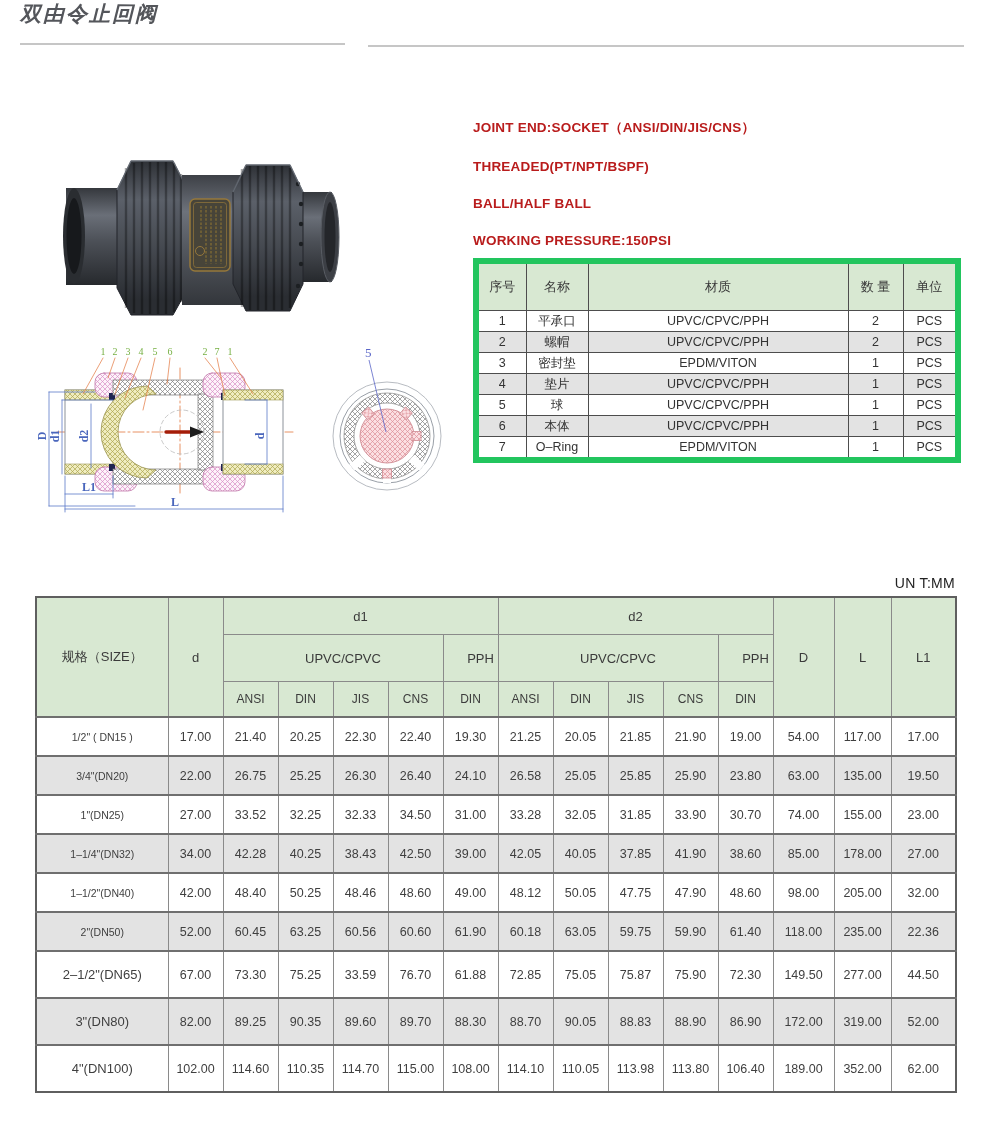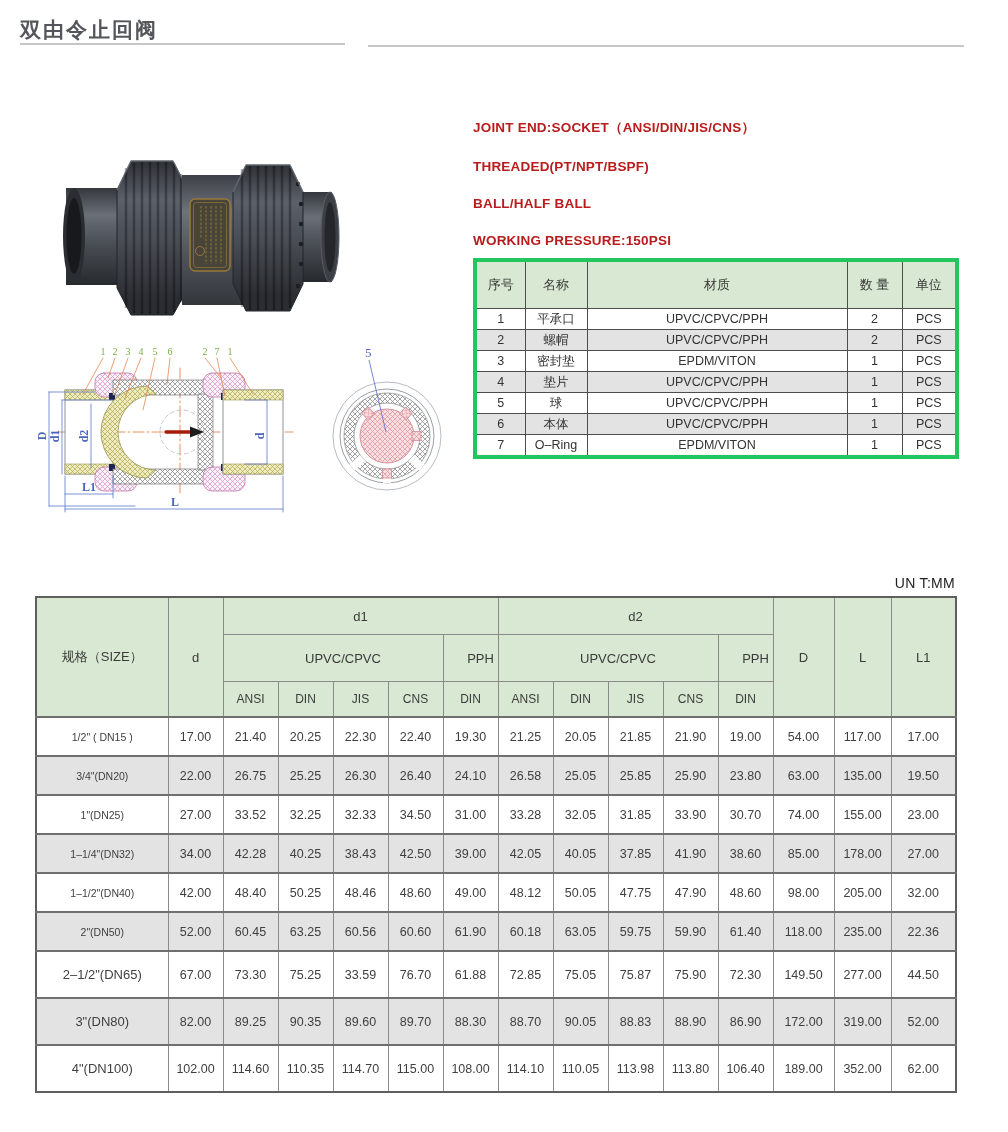--- a/index.html
+++ b/index.html
@@ -1,36 +1,36 @@
 <!DOCTYPE html>
 <html><head>
 <meta charset="utf-8">
 <style>
   html,body{margin:0;padding:0;background:#fff;}
   body{font-family:"Liberation Sans",sans-serif;color:#3b3b3b;}
   .page{position:relative;width:1008px;height:1132px;background:#fff;overflow:hidden;}
 
   
-  .title-cn{position:absolute;left:20px;top:16px;font-size:21px;font-weight:bold;color:#54565b;letter-spacing:2px;}
+  .title-cn{position:absolute;left:20px;top:0;font-size:21px;font-weight:bold;color:#54565b;letter-spacing:2px;font-style:italic;}
   .title-en{position:absolute;left:369px;top:11px;font-size:22px;color:#36a495;letter-spacing:.4px;white-space:nowrap;}
   .rule{position:absolute;height:2px;background:#c6c6c6;}
   .rule-cn{left:20px;top:43px;width:325px;}
   .rule-en{left:368px;top:45px;width:596px;}
 
   
   .specs{position:absolute;left:473px;top:119px;display:flex;flex-direction:column;gap:22px;}
   .spec-line{font-size:13.5px;font-weight:bold;color:#b91c1c;letter-spacing:.2px;}
 
   
   .parts-table{position:absolute;left:473px;top:258px;border-collapse:collapse;table-layout:fixed;width:482px;background:#fff;}
   .parts-table th,.parts-table td{border:1px solid #4d4d4d;text-align:center;padding:0;}
   .parts-table th{background:#d8e8d2;height:46px;font-size:13px;font-weight:normal;color:#3b3b3b;}
   .parts-table td{height:20px;font-size:12.5px;color:#333;}
   .parts-table tbody tr:nth-of-type(even){background:#e3e3e3;}
-  .parts-table{border:4px solid #22c55e;padding-left:40px;}
+  .parts-table{border:6px solid #22c55e;padding-left:40px;}
 
   
   .photo-wrap{position:absolute;left:60px;top:126px;width:280px;height:207px;}
   .drawing-wrap{position:absolute;left:35px;top:344px;width:425px;height:180px;}
 
   
   .unit-note{position:absolute;left:820px;top:575px;width:135px;text-align:right;font-size:14px;color:#222;letter-spacing:.3px;}
 
   
   .dim-table{position:absolute;left:35px;top:596px;border-collapse:collapse;table-layout:fixed;width:920px;border:2px solid #5f5f5f;background:#fff;}

